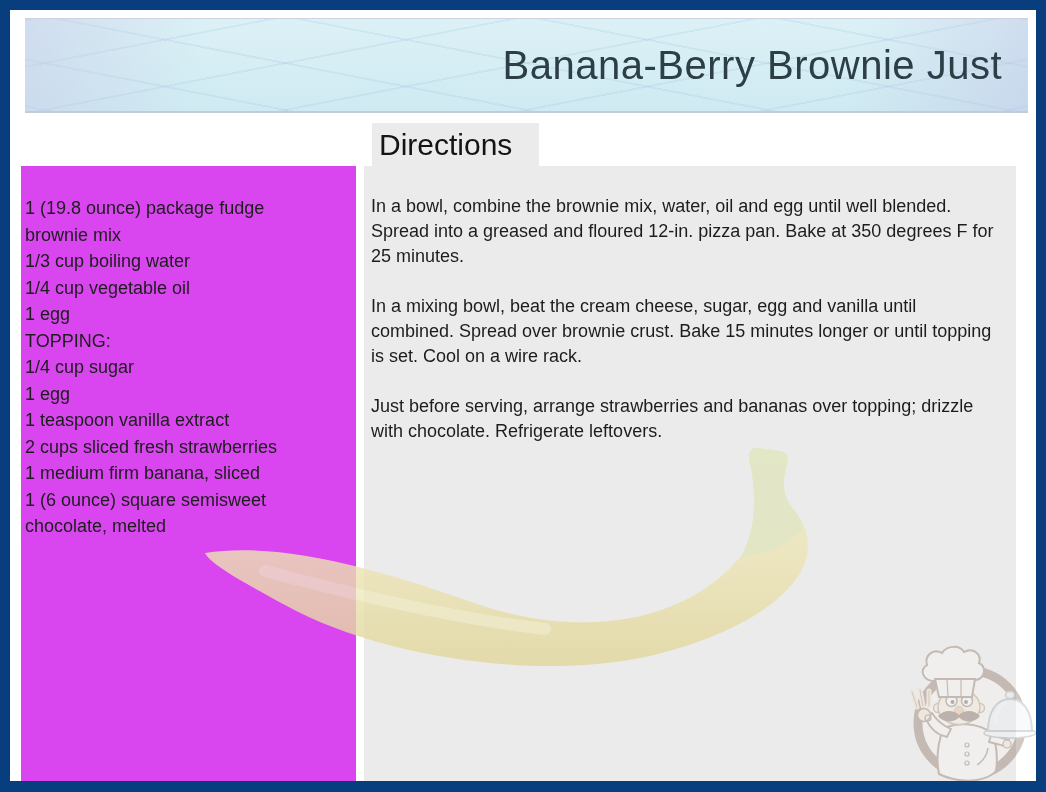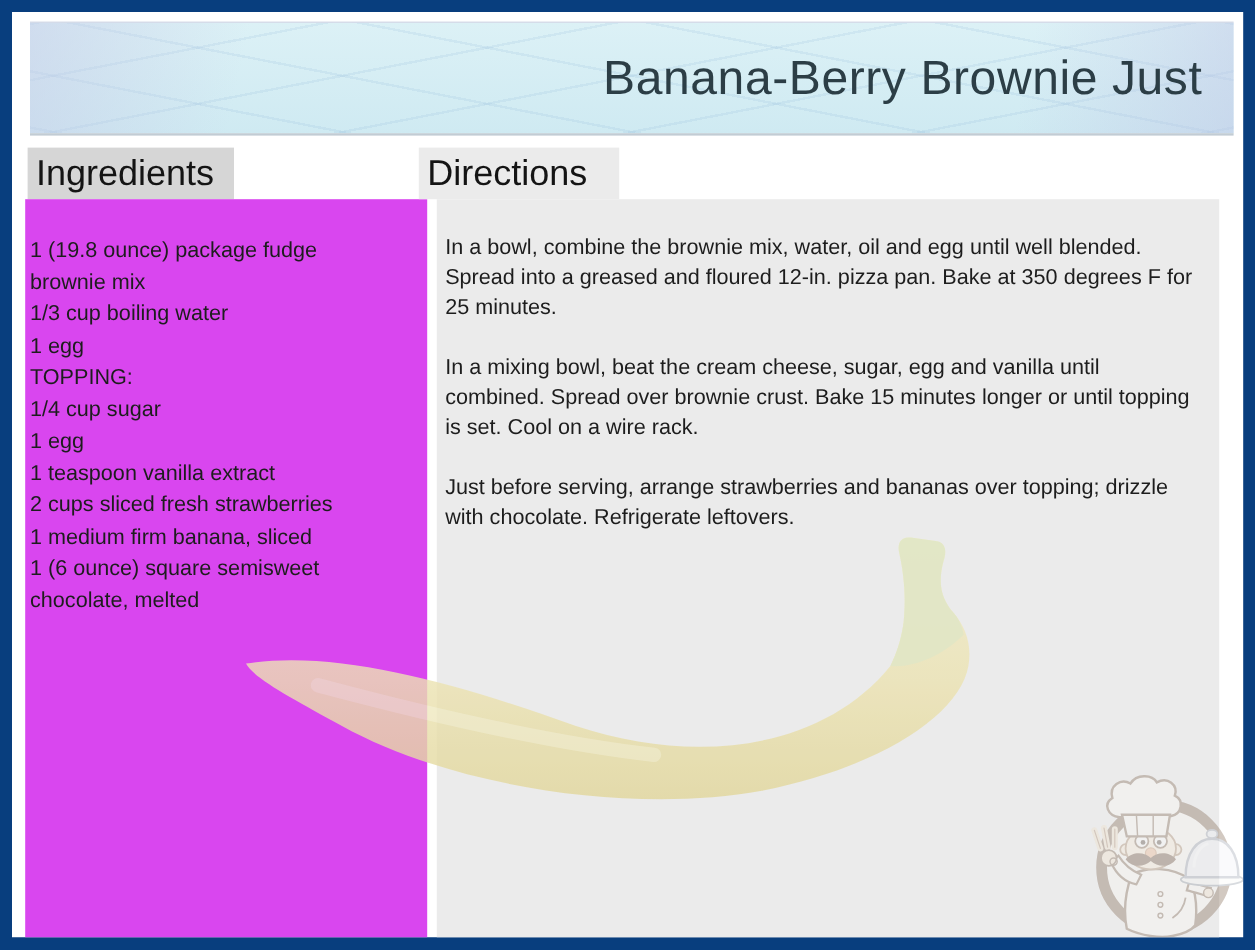--- a/index.html
+++ b/index.html
@@ -29,21 +29,21 @@
     font-size:40px; letter-spacing:0.5px; color:#2c3e46;
     padding-right:26px; white-space:nowrap;
   }
   
   .section-heading {
     position:absolute; top:113px; height:43px;
     line-height:43px; font-size:30px; color:#141414;
     padding-left:7px; box-sizing:border-box;
   }
   .heading-ingredients { left:13px; width:172px; background:#d6d6d6; }
-  .heading-directions  { left:339px; width:167px; background:#ebebeb; }
+  .heading-directions  { left:362px; width:167px; background:#ebebeb; }
   
   .panel { position:absolute; top:156px; height:616px; box-sizing:border-box; }
   .ingredients-panel { left:11px; width:335px; background:#d946ef; }
   .directions-panel  { left:354px; width:652px; background:#ebebeb; }
   .ingredients-list {
     list-style:none; margin:0; padding:29px 0 0 4px;
     width:265px; font-size:18px; line-height:26.5px; color:#1d1d1d;
   }
   .directions-text {
     padding:28px 0 0 7px; width:645px;
@@ -56,27 +56,25 @@
 </style>
 </head>
 <body>
 
 <div class="page">
 
   <div class="banner">
     <div class="banner-title">Banana-Berry Brownie Just</div>
   </div>
 
-  <div class="section-heading heading-ingredients">
-    <span>Ingredients</span>
-  </div>
   <div class="panel ingredients-panel">
     <ul class="ingredients-list">
       <li>1 (19.8 ounce) package fudge brownie mix</li>
       <li>1/3 cup boiling water</li>
+      <li>1/4 cup vegetable oil</li>
       <li>1 egg</li>
       <li>TOPPING:</li>
       <li>1/4 cup sugar</li>
       <li>1 egg</li>
       <li>1 teaspoon vanilla extract</li>
       <li>2 cups sliced fresh strawberries</li>
       <li>1 medium firm banana, sliced</li>
       <li>1 (6 ounce) square semisweet chocolate, melted</li>
     </ul>
   </div>

